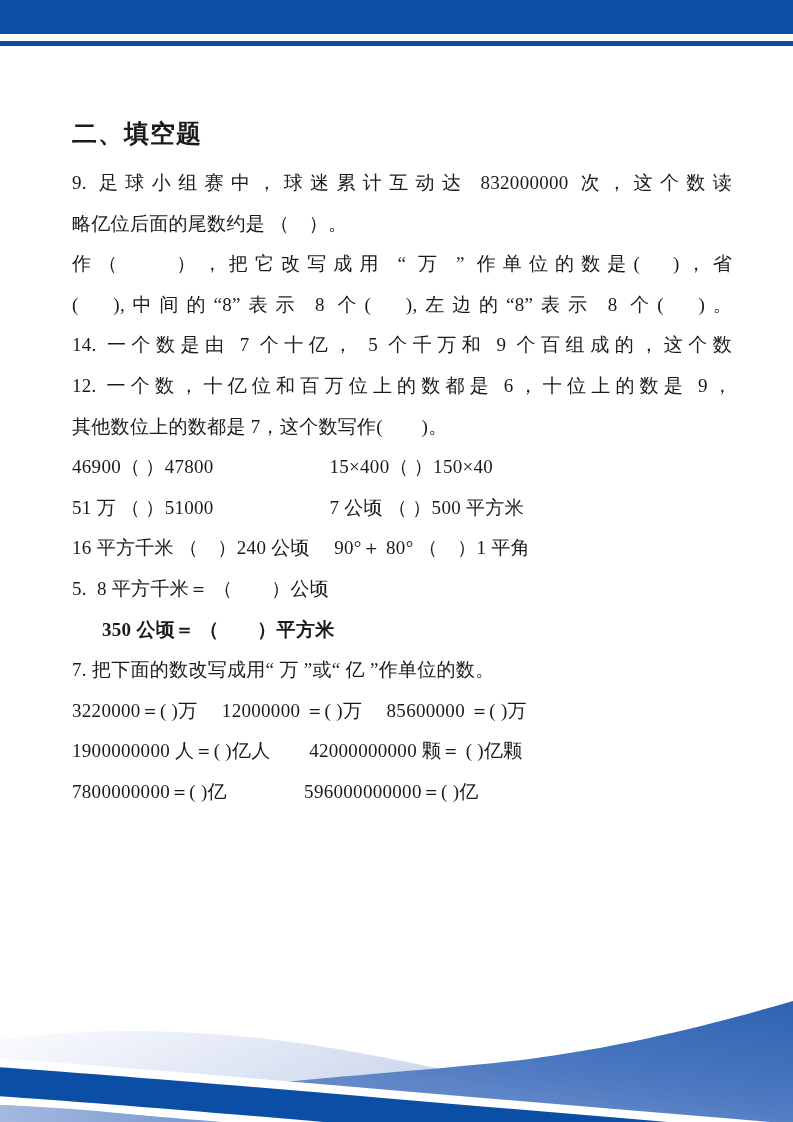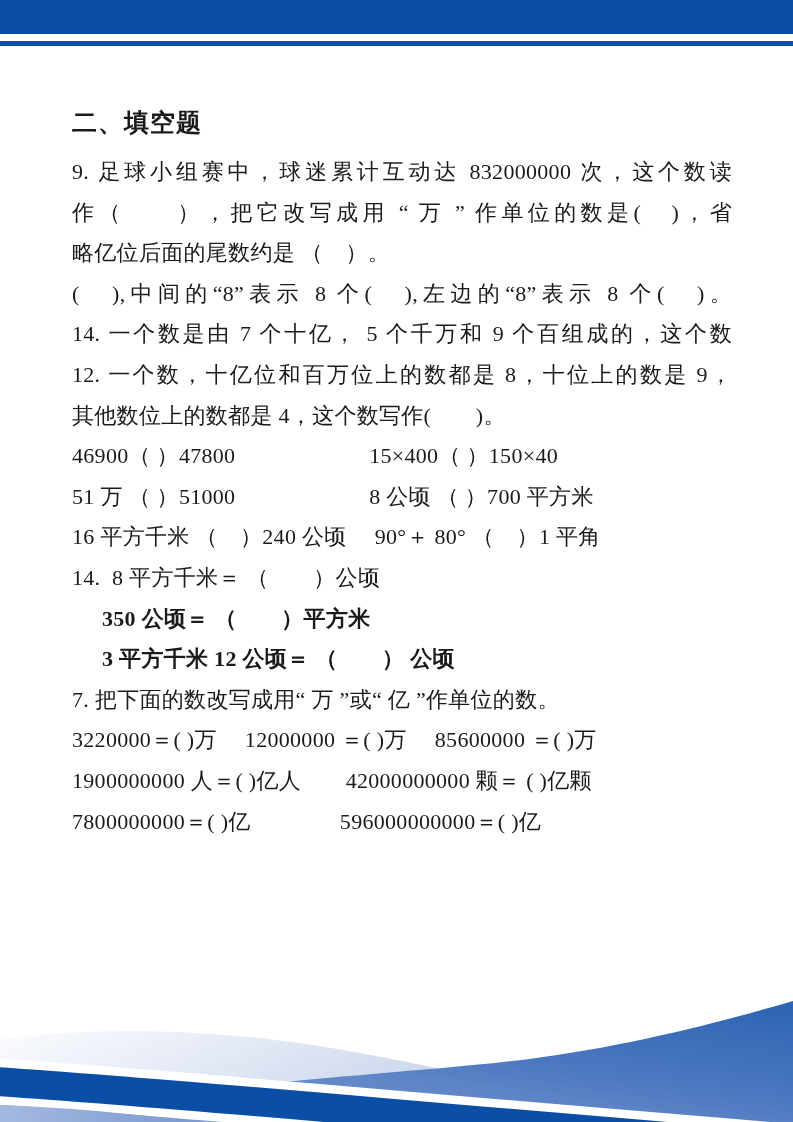--- a/index.html
+++ b/index.html
@@ -18,33 +18,33 @@
     background: #0b4ea5;
   }
   .top-rule {
     position: absolute; top: 41px; left: 0;
     width: 793px; height: 5px;
     background: #0b4ea5;
   }
   
   .content {
     position: absolute;
-    left: 72px; top: 100px;
+    left: 72px; top: 111px;
     width: 660px;
   }
   .section-title {
     font-size: 25px;
     font-weight: bold;
     line-height: 46px;
     height: 46px;
     letter-spacing: 1px;
   }
   .lines { margin-top: 6px; }
   .line {
-    font-size: 22px;
+    font-size: 19px;
     line-height: 40.6px;
     height: 40.6px;
     white-space: pre-wrap;
     letter-spacing: 0.3px;
   }
   .line.just {
     text-align: justify;
     text-align-last: justify;
   }
   .line.indent { padding-left: 30px; font-weight: bold; }
@@ -58,32 +58,31 @@
 </head>
 <body>
 
 <div class="top-bar"></div>
 <div class="top-rule"></div>
 
 <div class="content">
   <div class="section-title">二、填空题</div>
   <div class="lines">
     <div class="line just">9. 足球小组赛中，球迷累计互动达 832000000 次，这个数读</div>
+    <div class="line">略亿位后面的尾数约是 （　）。</div>
     <div class="line just">作（　　），把它改写成用 “ 万 ” 作单位的数是(　)，省</div>
-    <div class="line">略亿位后面的尾数约是 （　）。</div>
     <div class="line just">(　),中间的“8”表示 8 个(　),左边的“8”表示 8 个(　)。</div>
     <div class="line just">14. 一个数是由 7 个十亿， 5 个千万和 9 个百组成的，这个数</div>
-    <div class="line just">12. 一个数，十亿位和百万位上的数都是 8，十位上的数是 9，</div>
-    <div class="line">其他数位上的数都是 4，这个数写作(　　)。</div>
+    <div class="line just">12. 一个数，十亿位和百万位上的数都是 6，十位上的数是 9，</div>
+    <div class="line">其他数位上的数都是 7，这个数写作(　　)。</div>
     <div class="line">46900（ ）47800　　　　　　15×400（ ）150×40</div>
-    <div class="line">51 万 （ ）51000　　　　　　8 公顷 （ ）700 平方米</div>
+    <div class="line">51 万 （ ）51000　　　　　　7 公顷 （ ）500 平方米</div>
     <div class="line">16 平方千米 （　）240 公顷　 90°＋ 80° （　）1 平角</div>
-    <div class="line">14.  8 平方千米＝ （　　）公顷</div>
+    <div class="line">5.  8 平方千米＝ （　　）公顷</div>
     <div class="line indent">350 公顷＝ （　　）平方米</div>
-    <div class="line indent">3 平方千米 12 公顷＝ （　　） 公顷</div>
     <div class="line">7. 把下面的数改写成用“ 万 ”或“ 亿 ”作单位的数。</div>
     <div class="line">3220000＝( )万　 12000000 ＝( )万　 85600000 ＝( )万</div>
     <div class="line">1900000000 人＝( )亿人　　42000000000 颗＝ ( )亿颗</div>
     <div class="line">7800000000＝( )亿　　　　596000000000＝( )亿</div>
   </div>
 </div>
 
 <svg class="footer-waves" viewBox="0 0 793 145" preserveAspectRatio="none" xmlns="http://www.w3.org/2000/svg">
   <defs>
     <linearGradient id="gradPale" x1="0" y1="0" x2="1" y2="0.35">

